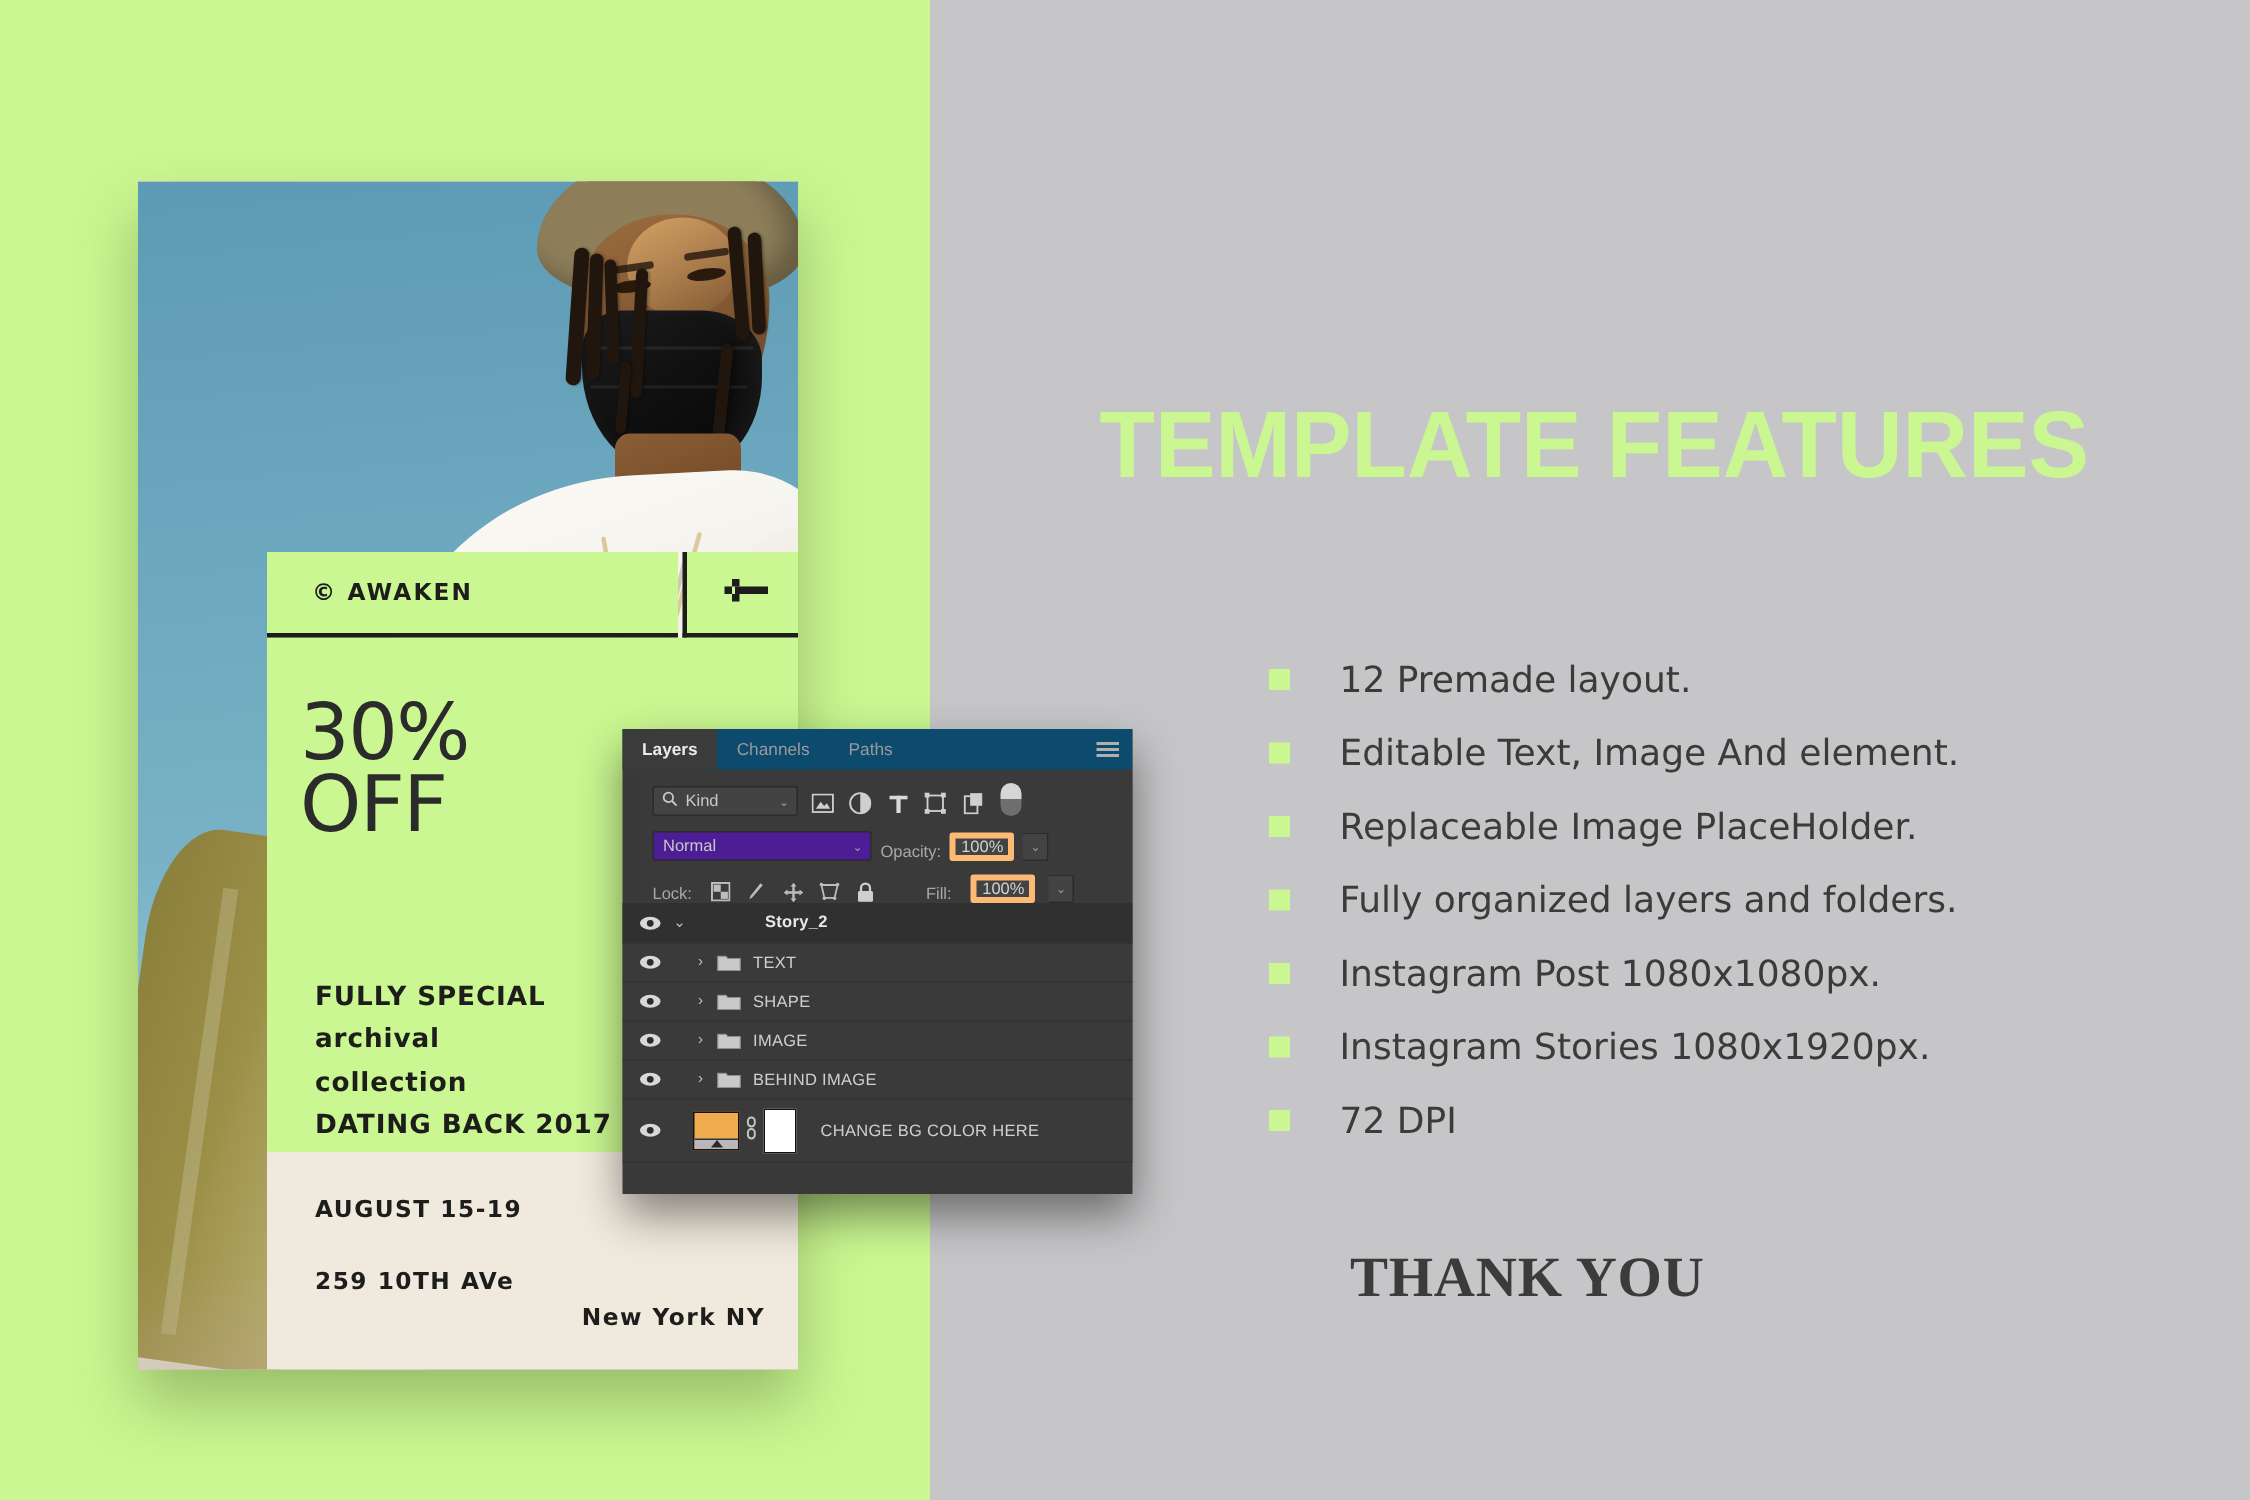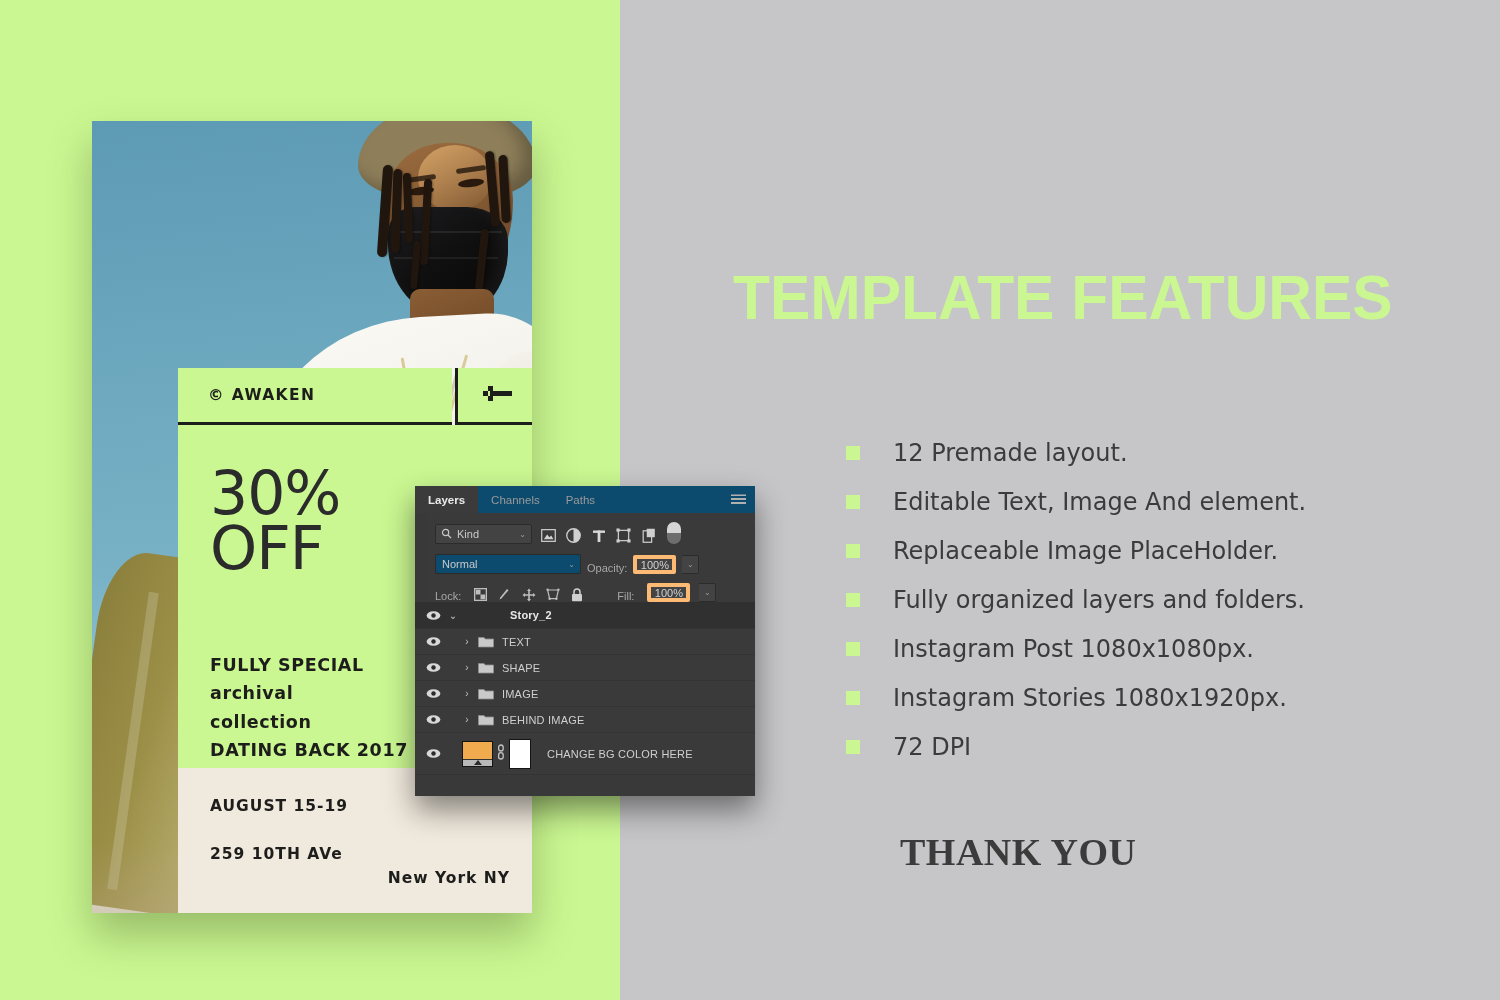--- a/index.html
+++ b/index.html
@@ -169,22 +169,22 @@
   }
   .greenblock {
     position: absolute; left: 86px; top: 304px; width: 357px; height: 343px;
     background: #caf791;
   }
   .creamblock {
     position: absolute; left: 86px; top: 647px; width: 357px; height: 145px;
     background: #f0e9dd;
   }
   .bigpct {
-    position: absolute; left: 118px; top: 345px;
-    font-size: 60px; line-height: .92; font-weight: 400; color: #2b2b2b;
+    position: absolute; left: 108px; top: 345px;
+    font-size: 52px; line-height: .92; font-weight: 400; color: #2b2b2b;
     letter-spacing: -1px;
     font-family: "DejaVu Sans", sans-serif;
   }
   .copyblock {
     position: absolute; left: 118px; top: 530px;
     font-size: 17.5px; line-height: 1.62; font-weight: 700;
     letter-spacing: .6px; color: #1d1d1b;
     font-family: "DejaVu Sans", sans-serif;
   }
   .dateline {
@@ -236,21 +236,21 @@
   }
   .kind-select .chev { position: absolute; right: 5px; font-size: 8px; color: #9b9b9b; }
   .fi { width: 17px; height: 17px; display:flex; align-items:center; justify-content:center; }
   .toggle-pill {
     width: 14px; height: 22px; border-radius: 7px;
     background: linear-gradient(180deg,#d6d6d6 0 48%, #6e6e6e 48% 100%);
     margin-left: 2px;
   }
   .ps-blend { height: 30px; background: #3a3a3a; gap: 6px; }
   .blend-select {
-    width: 146px; height: 20px; background: #0c4a6e; border: 1px solid #2b2b2b;
+    width: 146px; height: 20px; background: #4c1d95; border: 1px solid #2b2b2b;
     border-radius: 2px; display: flex; align-items: center; padding: 0 6px;
     font-size: 11px; color: #c9c9c9; position: relative;
   }
   .blend-select .chev { position: absolute; right: 5px; font-size: 8px; color: #9b9b9b; }
   .lbl { font-size: 11px; color: #a8a8a8; }
   .num-field {
     width: 43px; height: 19px; background: #434343; border: 4px solid #fdba74;
     border-radius: 2px; font-size: 11px; color: #d2d2d2;
     display: flex; align-items: center; justify-content: center;
   }

